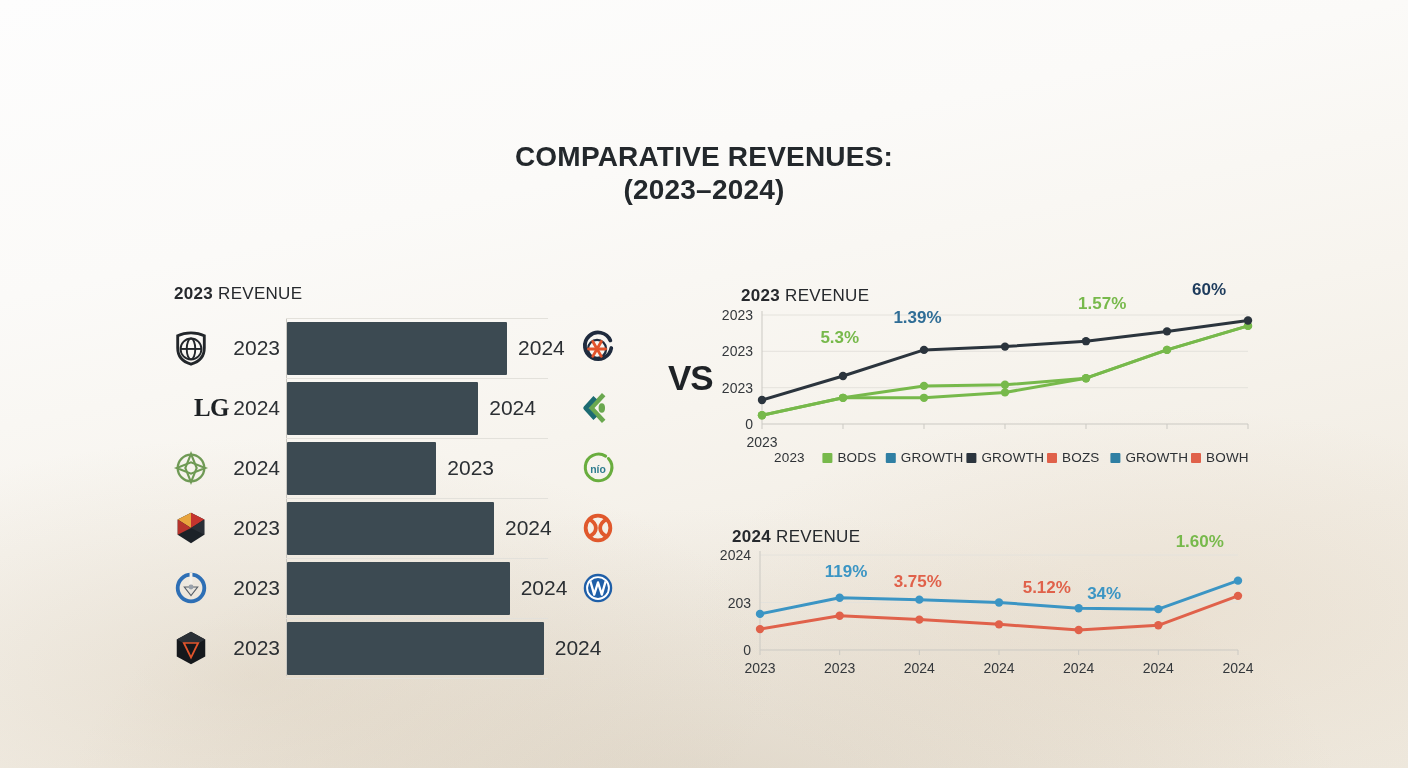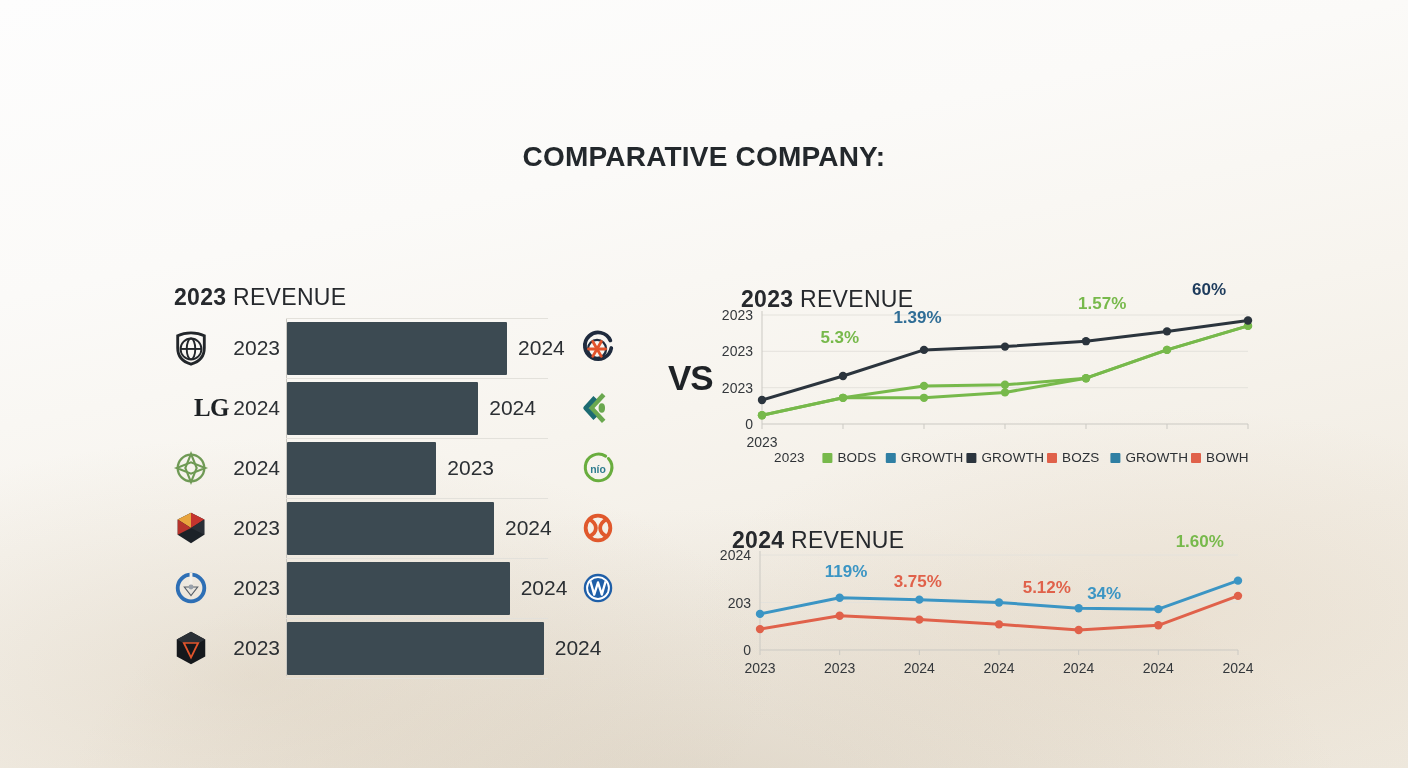--- a/index.html
+++ b/index.html
@@ -24,21 +24,21 @@
     color:#23282c;
     line-height:1.18;
   }
   .title-l1 { font-size:28px; }
   .title-l2 { font-size:28px; }
   .title-l3 { font-size:28px; }
 
   
   .panel-heading {
     position:absolute;
-    font-size:23px; font-weight:bold; color:#26292d;
+    font-size:17px; font-weight:bold; color:#26292d;
     letter-spacing:0.3px; white-space:nowrap;
   }
   .panel-heading .yr { font-weight:bold; }
   .panel-heading .rv { font-weight:normal; }
 
   
   #bar-panel { position:absolute; left:160px; top:275px; width:470px; height:415px; }
   #bar-heading { left:14px; top:9px; }
   .bar-plot { position:absolute; left:126px; top:43px; width:262px; height:358px; }
   .bar-axis {
@@ -99,21 +99,22 @@
   .legend-txt { font-size:13.5px; fill:#2d3135; letter-spacing:0.2px; }
   .gridline { stroke:#e4e2dc; stroke-width:1; }
   .axisline { stroke:#cbc9c3; stroke-width:1; }
 </style>
 </head>
 <body>
 
 <div class="stage">
 
   <div class="title-block">
-    <div class="title-l1">COMPARATIVE COMPANY:</div>
+    <div class="title-l1">COMPARATIVE REVENUES:</div>
+    <div class="title-l3">(2023–2024)</div>
   </div>
 
   <div id="bar-panel">
     <div class="panel-heading" id="bar-heading">
       <span class="yr">2023</span><span class="rv"> REVENUE</span>
     </div>
     <div class="bar-axis"></div>
     <div class="bar-plot" id="bar-plot">
         <div class="bar-gridline" style="top: 0px;"></div>
         <div class="bar-row" style="top: 0px; height: 60px;">

